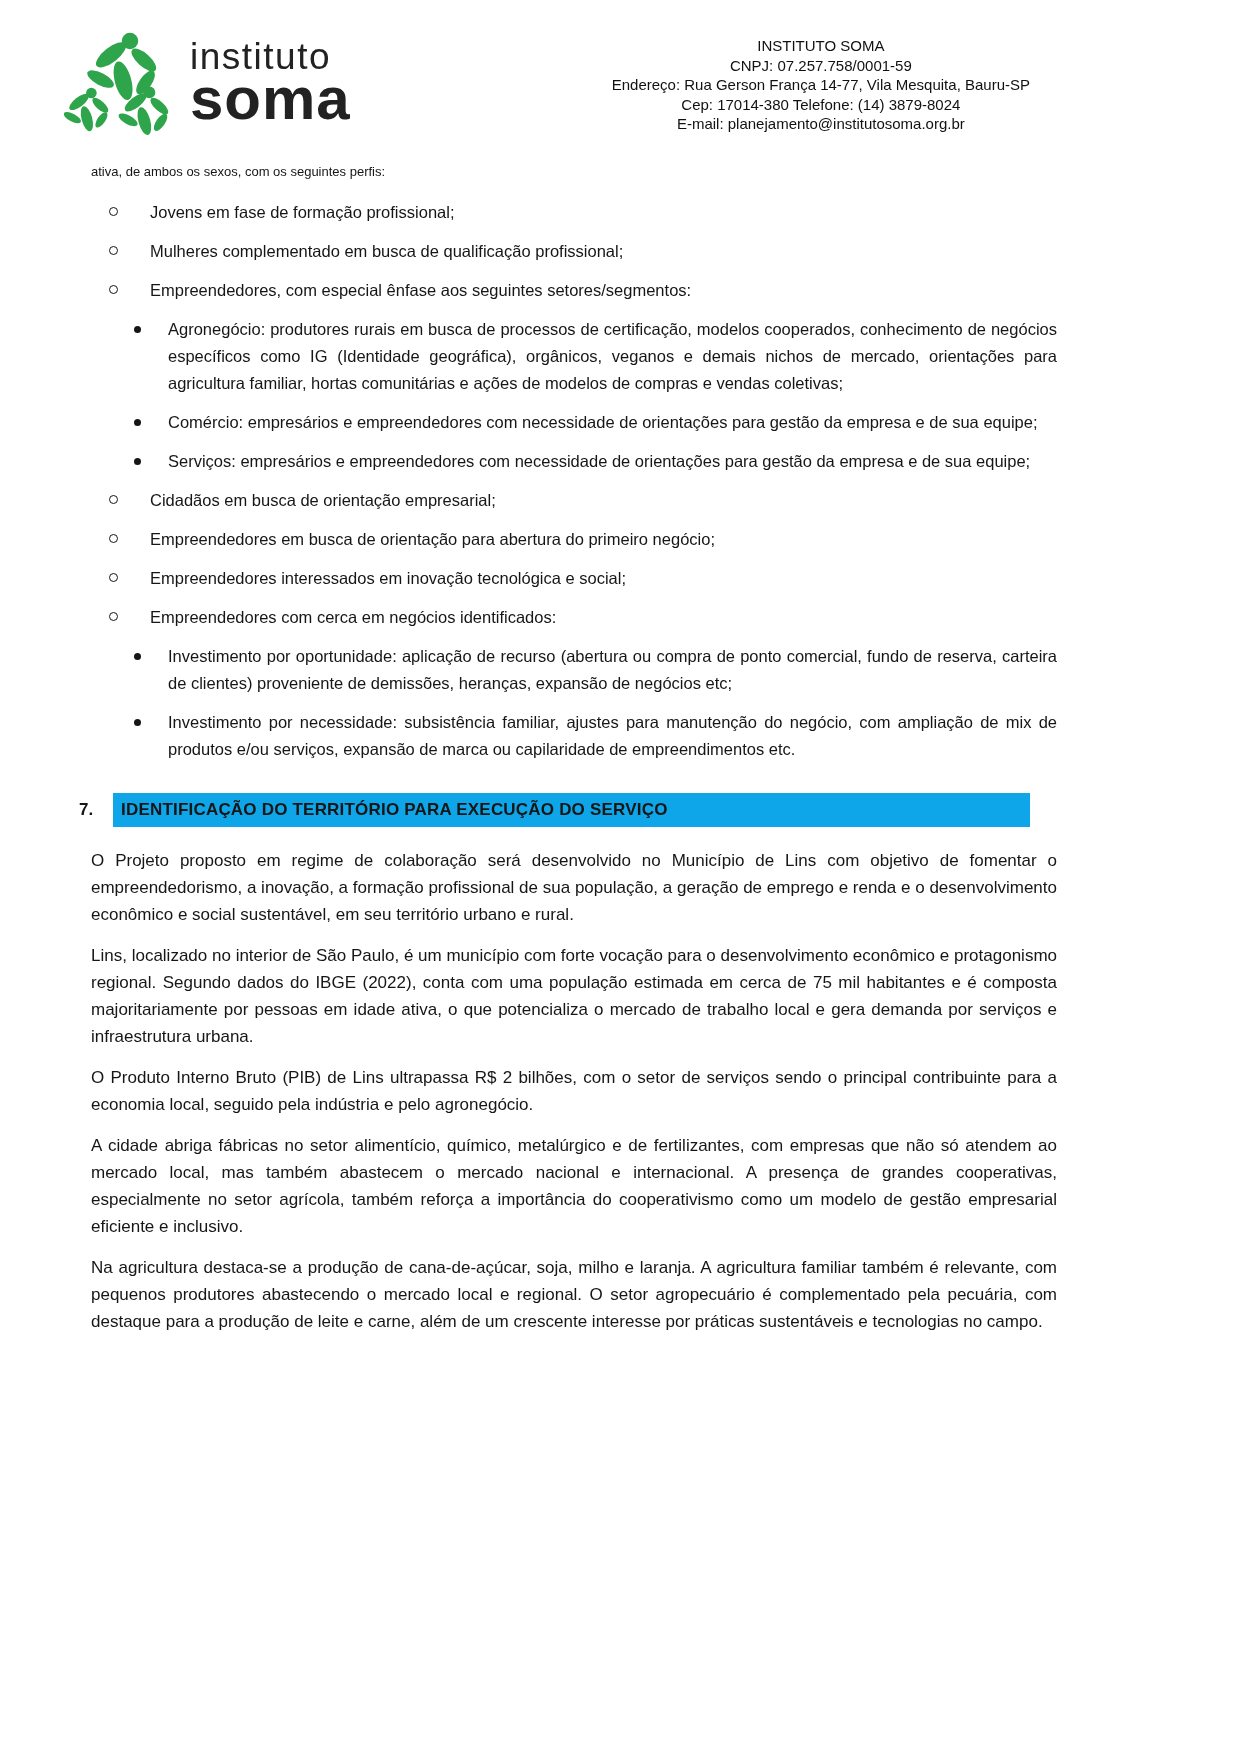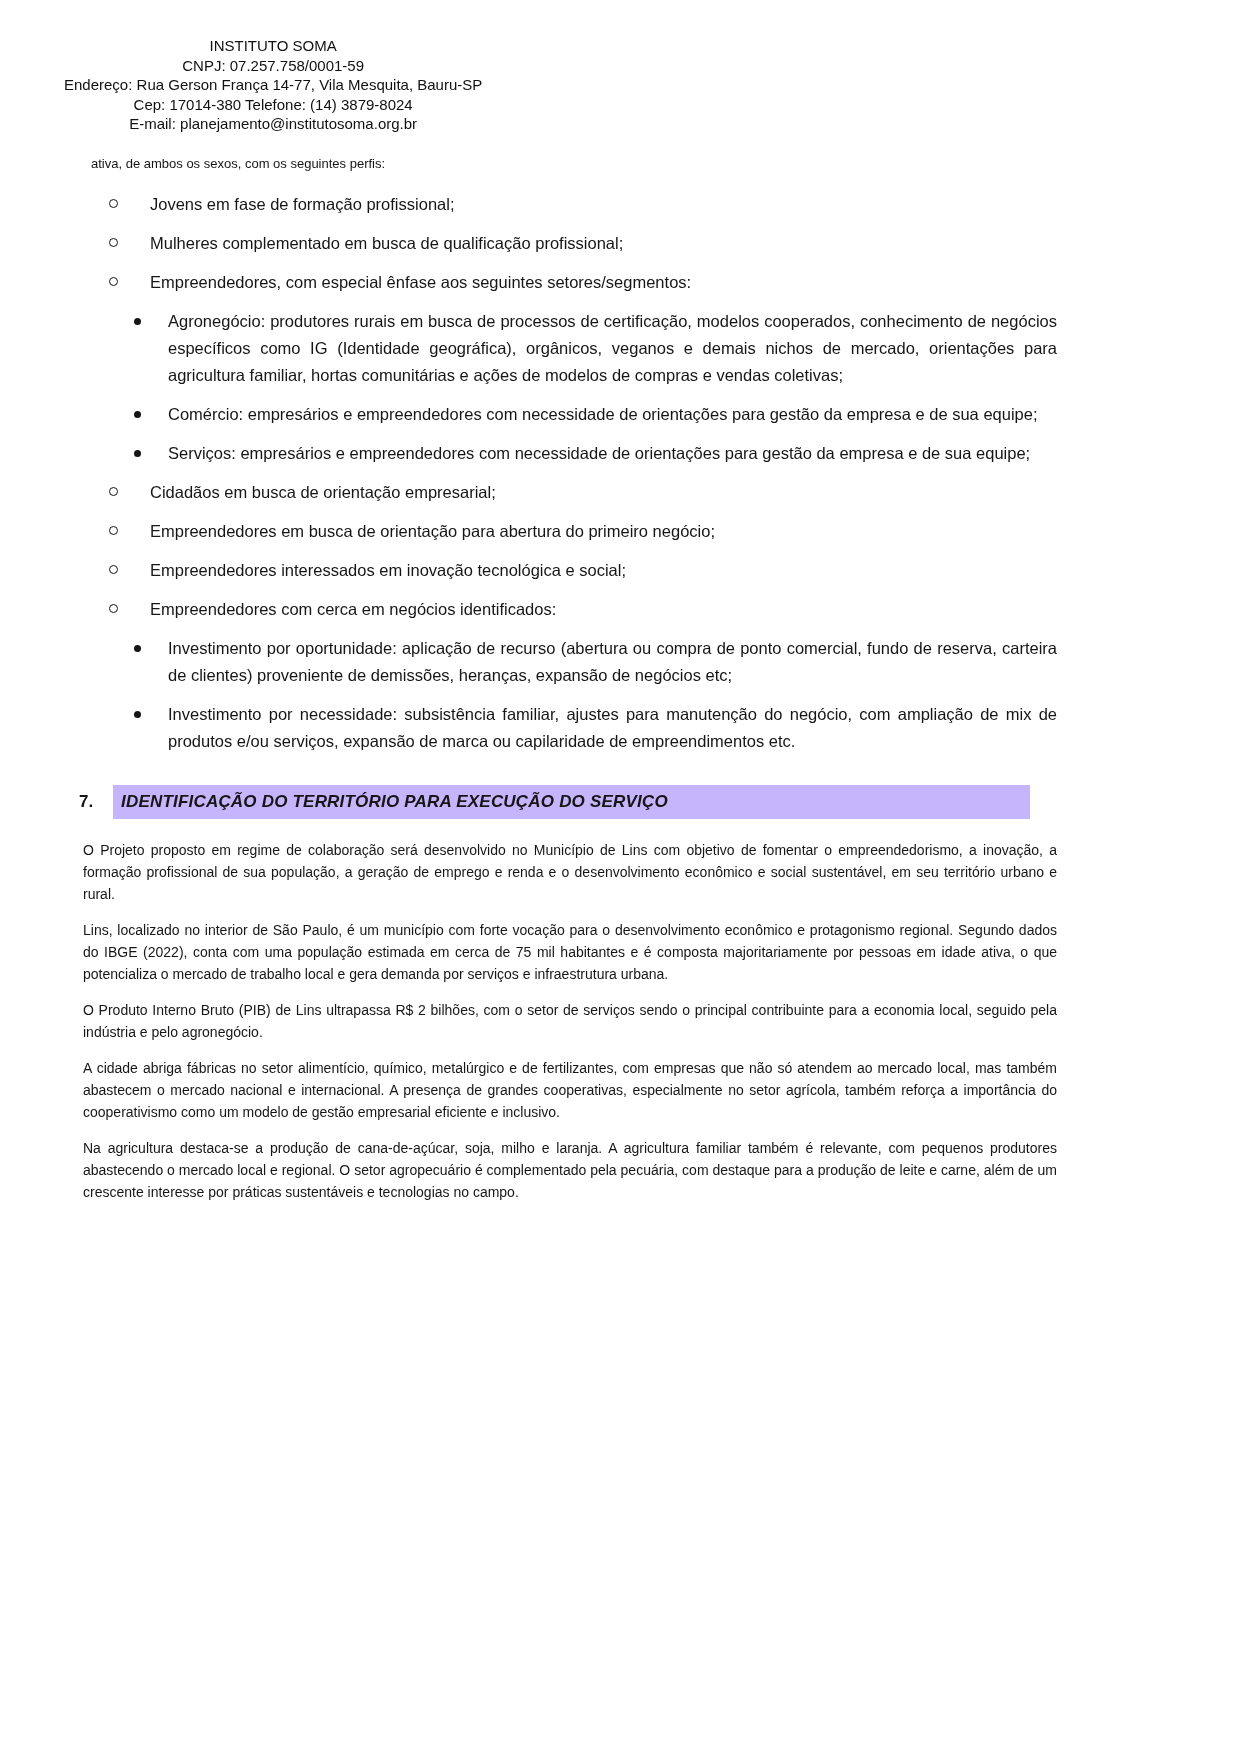--- a/index.html
+++ b/index.html
@@ -82,32 +82,53 @@
     line-height:34px;
   }
   .sec .bar{
     flex:1;
     line-height:34px;
     padding-left:8px;
     letter-spacing:.2px;
   }
   
   .content p.para{
-    font-size:14px;
-    line-height:22px;
+    font-size:17px;
+    line-height:27px;
     text-align:justify;
-    margin:0 0 14px 4px;
+    margin:0 0 14px 12px;
   }
 </style>
 </head>
 <body>
 
 <div class="page">
 
   <div class="header">
+    <div class="logo">
+      <svg class="logo-mark" viewBox="0 0 150 135" aria-hidden="true">
+        <defs>
+          <g id="lfig" fill="#2EA44B">
+            <circle cx="6" cy="-34" r="9.5" fill="#2EA44B"></circle>
+            <ellipse rx="21" ry="8.5" transform="translate(-16,-18) rotate(-38)" fill="#2EA44B"></ellipse>
+            <ellipse rx="18" ry="7.5" transform="translate(22,-12) rotate(42)" fill="#2EA44B"></ellipse>
+            <ellipse rx="23" ry="9.5" transform="translate(-2,12) rotate(75)" fill="#2EA44B"></ellipse>
+            <ellipse rx="17" ry="7" transform="translate(-28,10) rotate(28)" fill="#2EA44B"></ellipse>
+            <ellipse rx="16" ry="7" transform="translate(24,14) rotate(-55)" fill="#2EA44B"></ellipse>
+          </g>
+        </defs>
+        <use href="#lfig" transform="translate(76,48) scale(1.08)"></use>
+        <use href="#lfig" transform="translate(30,100) scale(0.70)"></use>
+        <use href="#lfig" transform="translate(102,102) scale(0.78)"></use>
+      </svg>
+      <div class="logo-text">
+        <span class="logo-line1">instituto</span>
+        <span class="logo-line2">soma</span>
+      </div>
+    </div>
     <div class="org-info">
       <div>INSTITUTO SOMA</div>
       <div>CNPJ: 07.257.758/0001-59</div>
       <div>Endereço: Rua Gerson França 14-77, Vila Mesquita, Bauru-SP</div>
       <div>Cep: 17014-380 Telefone: (14) 3879-8024</div>
       <div>E-mail: planejamento@institutosoma.org.br</div>
     </div>
   </div>
 
   <div class="content">
@@ -158,21 +179,21 @@
       <span class="b"></span>
       <span class="t">Investimento por oportunidade: aplicação de recurso (abertura ou compra de ponto comercial, fundo de reserva, carteira de clientes) proveniente de demissões, heranças, expansão de negócios etc;</span>
     </div>
     <div class="li lvl2">
       <span class="b"></span>
       <span class="t">Investimento por necessidade: subsistência familiar, ajustes para manutenção do negócio, com ampliação de mix de produtos e/ou serviços, expansão de marca ou capilaridade de empreendimentos etc.</span>
     </div>
 
     <div class="sec">
       <span class="num">7.</span>
-      <div class="bar" style="background: #c4b5fd; font-style: italic;">
+      <div class="bar" style="background: #0ea5e9;">
         <span>IDENTIFICAÇÃO DO TERRITÓRIO PARA EXECUÇÃO DO SERVIÇO</span>
       </div>
     </div>
 
     <p class="para">O Projeto proposto em regime de colaboração será desenvolvido no Município de Lins com objetivo de fomentar o empreendedorismo, a inovação, a formação profissional de sua população, a geração de emprego e renda e o desenvolvimento econômico e social sustentável, em seu território urbano e rural.</p>
     <p class="para">Lins, localizado no interior de São Paulo, é um município com forte vocação para o desenvolvimento econômico e protagonismo regional. Segundo dados do IBGE (2022), conta com uma população estimada em cerca de 75 mil habitantes e é composta majoritariamente por pessoas em idade ativa, o que potencializa o mercado de trabalho local e gera demanda por serviços e infraestrutura urbana.</p>
     <p class="para">O Produto Interno Bruto (PIB) de Lins ultrapassa R$ 2 bilhões, com o setor de serviços sendo o principal contribuinte para a economia local, seguido pela indústria e pelo agronegócio.</p>
     <p class="para">A cidade abriga fábricas no setor alimentício, químico, metalúrgico e de fertilizantes, com empresas que não só atendem ao mercado local, mas também abastecem o mercado nacional e internacional. A presença de grandes cooperativas, especialmente no setor agrícola, também reforça a importância do cooperativismo como um modelo de gestão empresarial eficiente e inclusivo.</p>
     <p class="para">Na agricultura destaca-se a produção de cana-de-açúcar, soja, milho e laranja. A agricultura familiar também é relevante, com pequenos produtores abastecendo o mercado local e regional. O setor agropecuário é complementado pela pecuária, com destaque para a produção de leite e carne, além de um crescente interesse por práticas sustentáveis e tecnologias no campo.</p>
 

